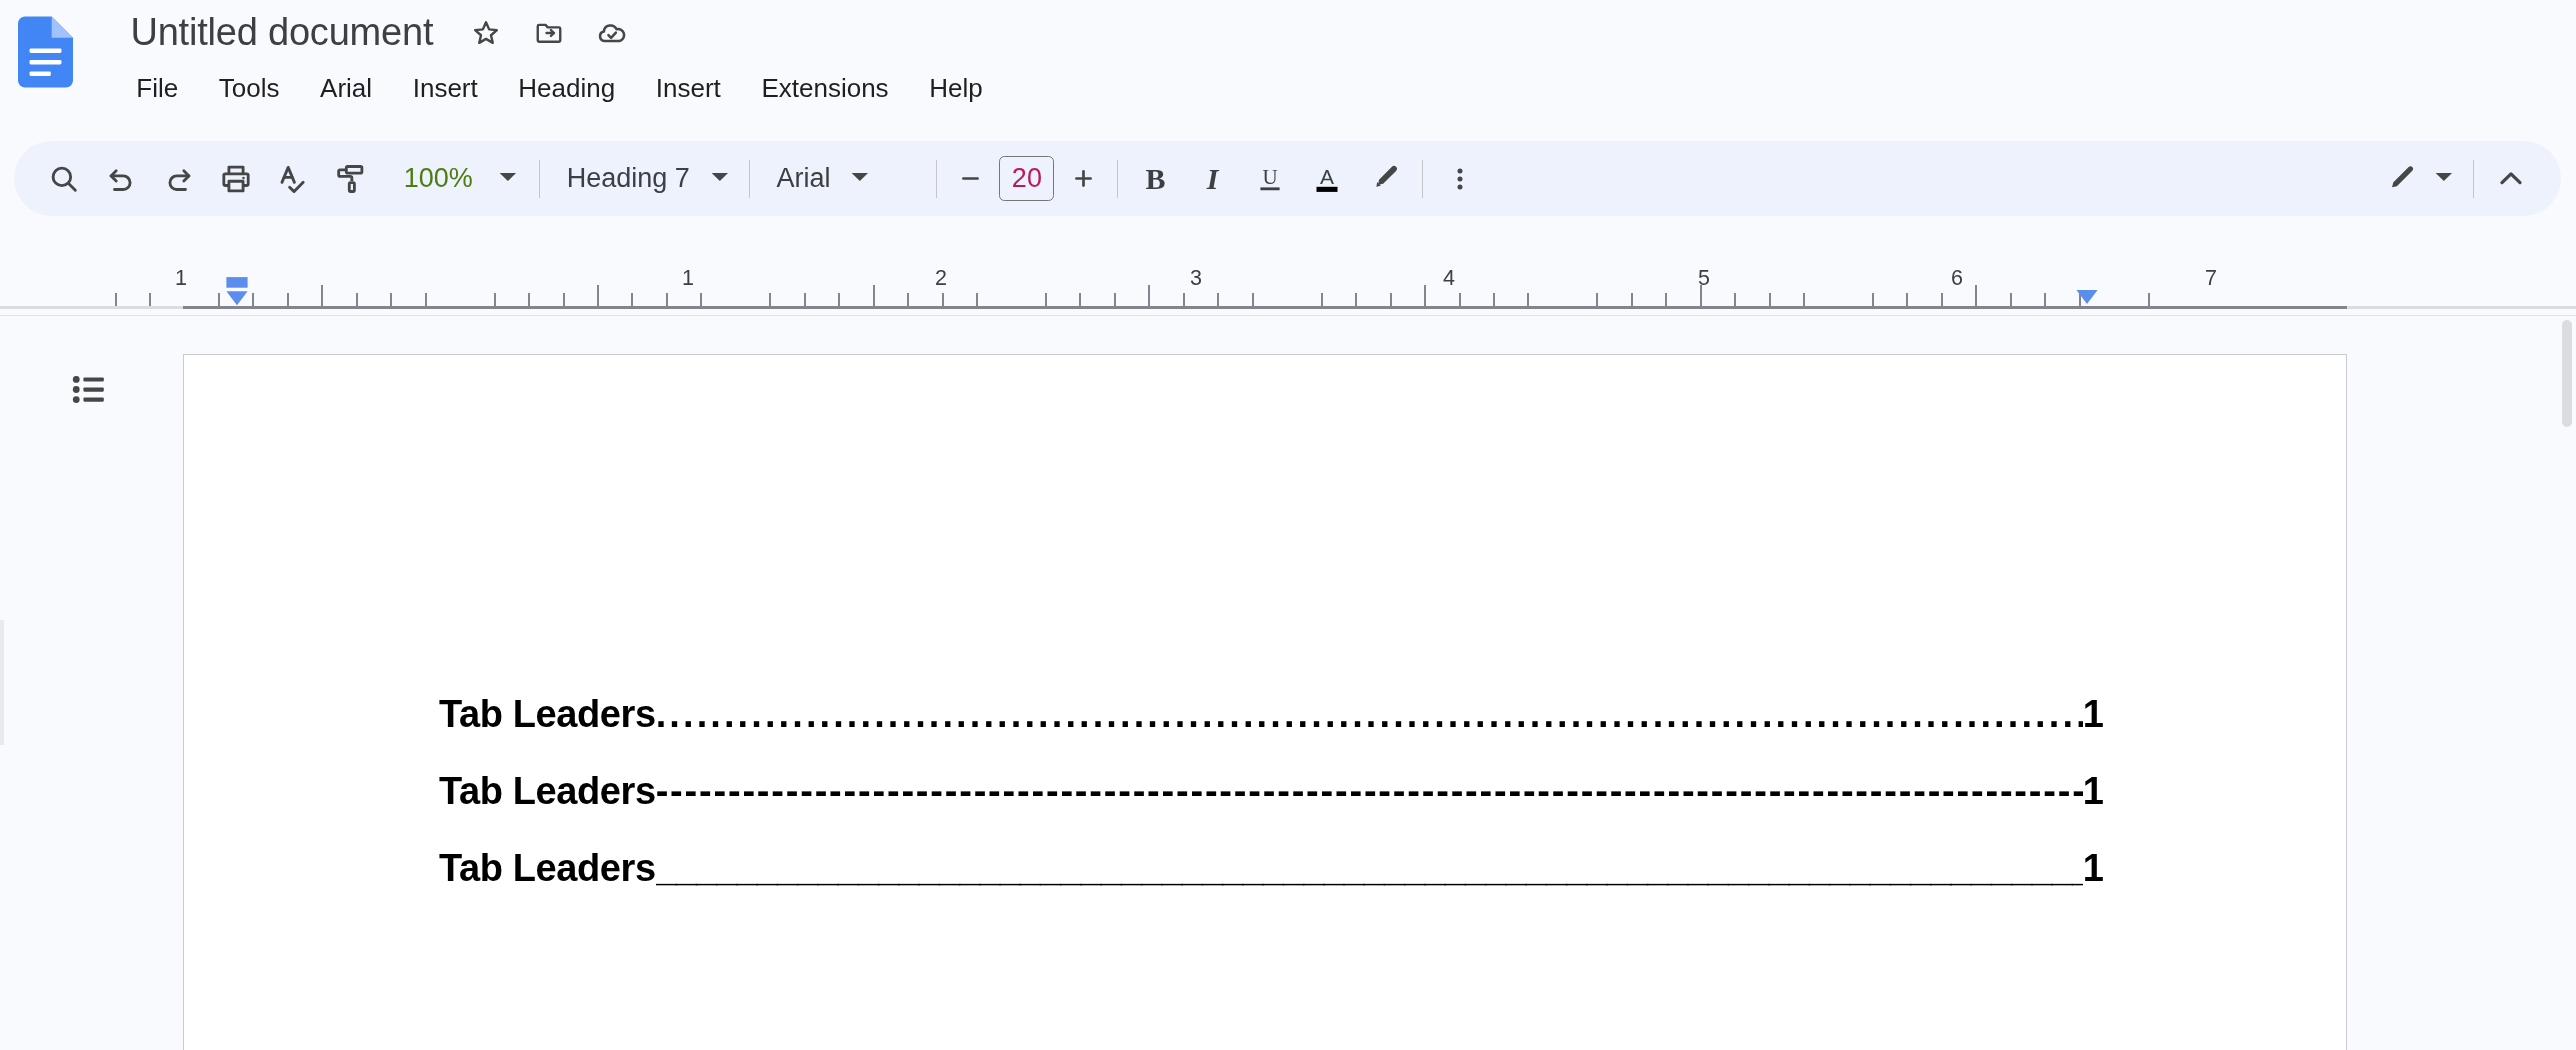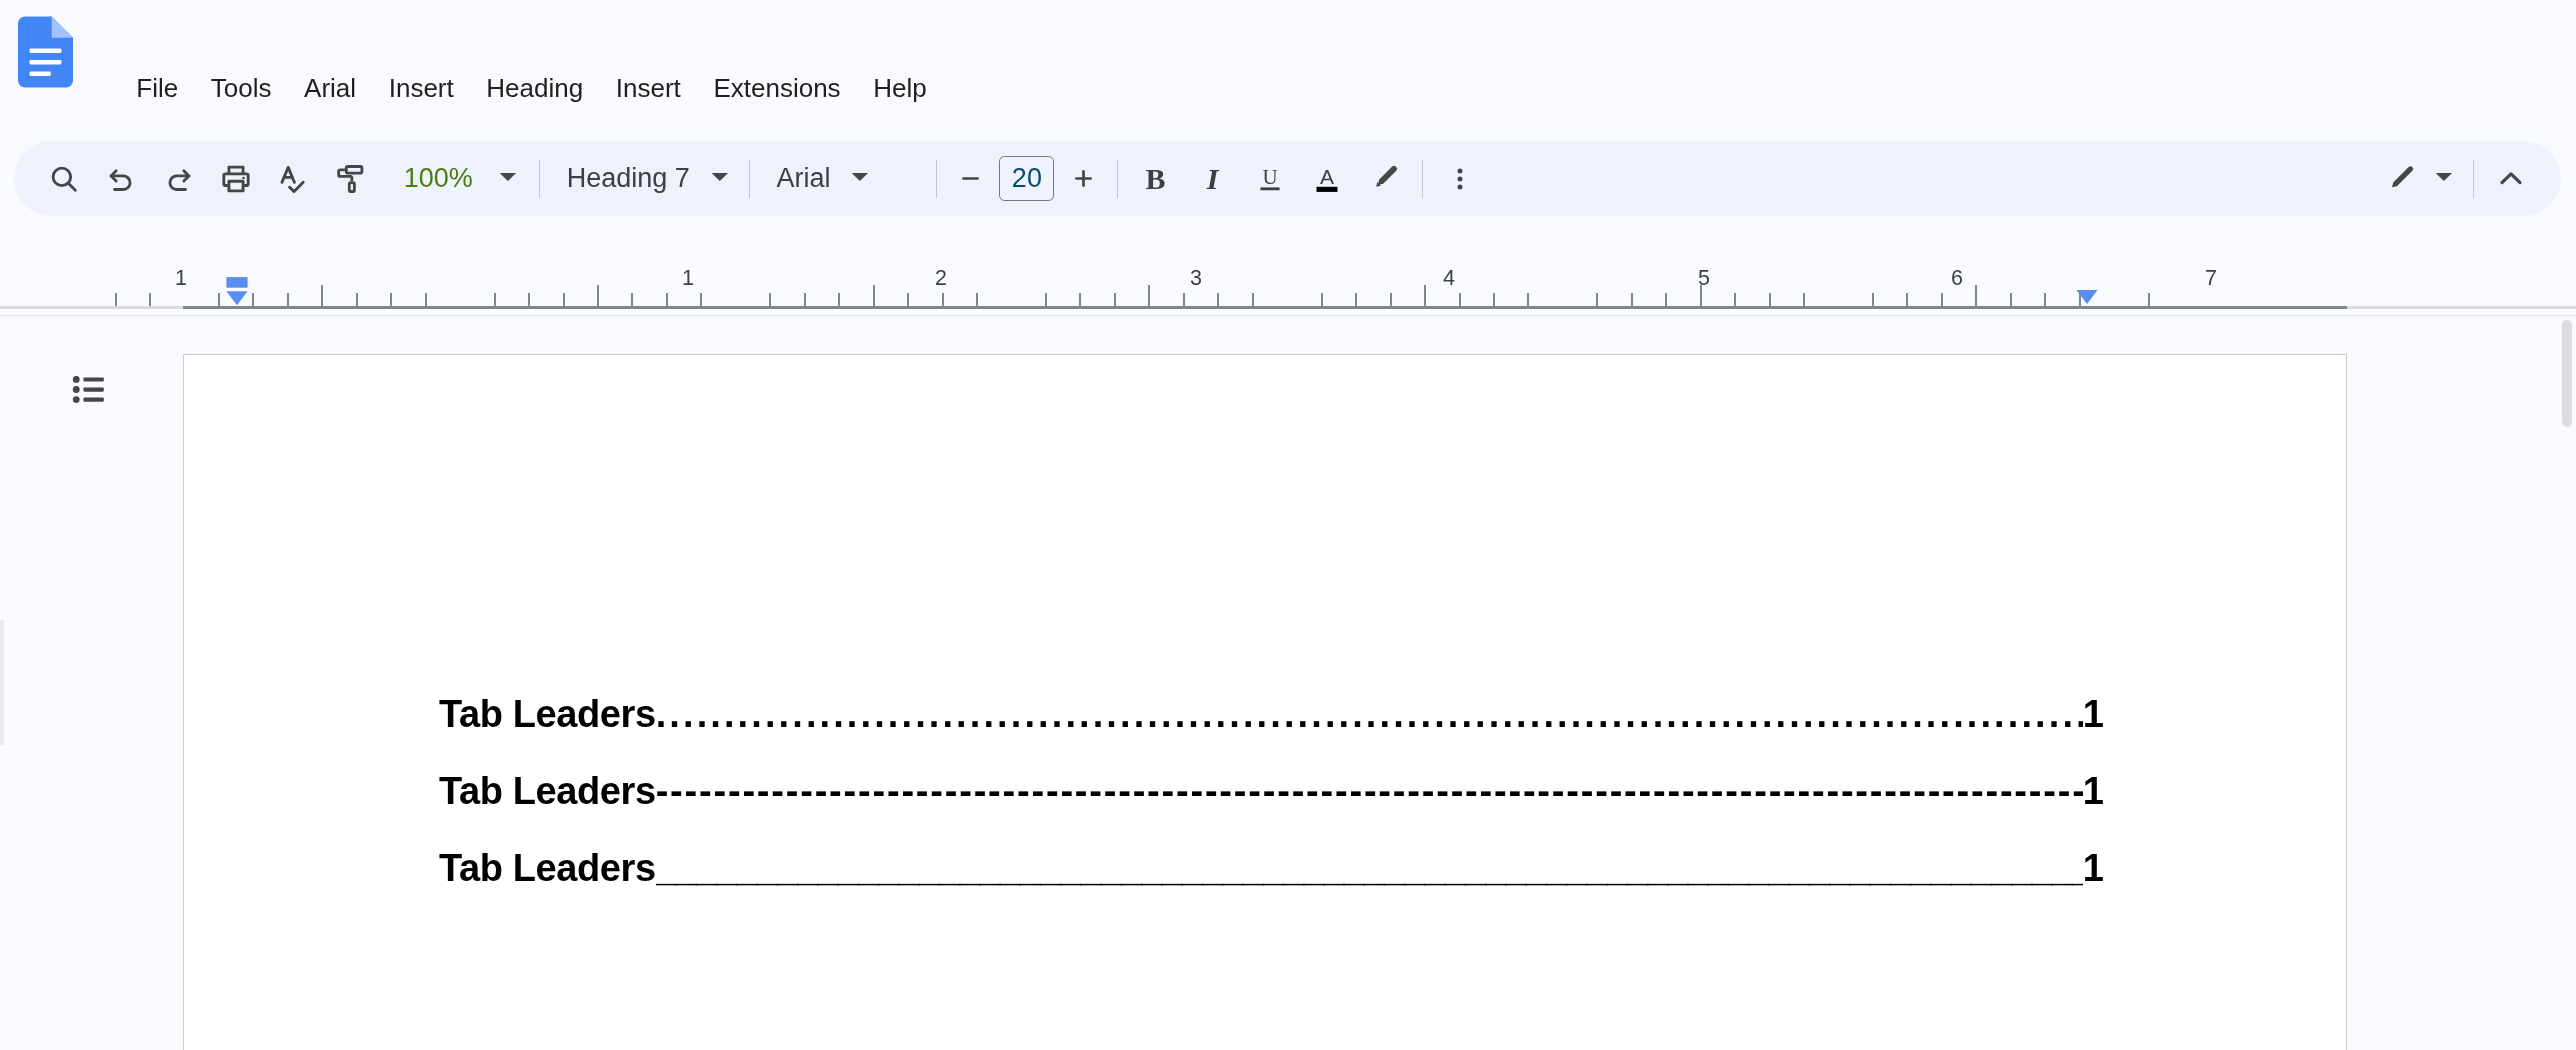--- a/index.html
+++ b/index.html
@@ -28,21 +28,21 @@
     font-size:38px; color:#3c4043; letter-spacing:-0.2px;
     font-family:"Liberation Sans", sans-serif; white-space:nowrap;
     padding:1.8px 5.4px; border-radius:3.6px; cursor:text;
   }
   .title-icons { display:flex; align-items:center; gap:27px; margin-left:29px; }
   .title-icons .ticon { width:36px; height:36px; display:flex; align-items:center; justify-content:center; cursor:pointer; border-radius:50%; }
   .title-icons svg { display:block; }
 
   .menubar {
     position:absolute; left:122px; top:68px; height:41px;
-    display:flex; align-items:center; gap:4px;
+    display:flex; align-items:center; gap:12px;
   }
   .menu-item {
     font-size:26px; color:#1f1f1f; padding:3.6px 14.3px; border-radius:5.4px;
     cursor:pointer; white-space:nowrap;
     font-family:"Liberation Sans", sans-serif;
   }
 
   
   .toolbar {
     position:absolute; left:14.3px; top:141px; width:2547px; height:75px;
@@ -71,21 +71,21 @@
   }
   .combo-label { font-size:27px; color:#3c4043; white-space:nowrap; }
   .combo-style { min-width:179px; }
   .combo-font  { min-width:161px; }
   .caret { margin-left:19.7px; }
 
   .fontsize-grp { display:flex; align-items:center; flex:0 0 auto; }
   .fs-box {
     width:55px; height:45px; border:1.3px solid #747775; border-radius:5.4px;
     display:flex; align-items:center; justify-content:center;
-    font-size:27px; color:#0c4a6e; cursor:text; background:transparent;
+    font-size:27px; color:#be185d; cursor:text; background:transparent;
     margin:0 7.2px;
   }
   .spin-btn { width:43px; height:43px; border-radius:50%; display:flex; align-items:center; justify-content:center; cursor:pointer; }
 
   .fmt-btn { width:50px; height:50px; border-radius:50%; display:flex; align-items:center; justify-content:center; cursor:pointer; flex:0 0 auto; }
   .fmt-bold   { font-size:30px; font-weight:bold; color:#3c4043; font-family:"Liberation Serif", serif; }
   .fmt-italic { font-size:30px; font-style:italic; font-weight:bold; color:#3c4043; font-family:"Liberation Serif", serif; }
 
   .mode-ctl { display:flex; align-items:center; cursor:pointer; border-radius:21.5px; padding:3.6px 7.2px; flex:0 0 auto; }
 
@@ -185,20 +185,42 @@
     <div class="docs-logo">
       <svg width="55" height="72" viewBox="0 0 62 80">
         <path d="M8 0 h30 l24 24 v48 a8 8 0 0 1 -8 8 h-46 a8 8 0 0 1 -8 -8 v-64 a8 8 0 0 1 8 -8 z" fill="#4285f4"></path>
         <path d="M38 0 l24 24 h-24 z" fill="#a1c2fa"></path>
         <rect x="13" y="36" width="36" height="5" rx="1.5" fill="#ffffff"></rect>
         <rect x="13" y="49" width="36" height="5" rx="1.5" fill="#ffffff"></rect>
         <rect x="13" y="62" width="24" height="5" rx="1.5" fill="#ffffff"></rect>
       </svg>
     </div>
 
+    <div class="title-row">
+      <div class="doc-title">Untitled document</div>
+      <div class="title-icons">
+        <div class="ticon">
+          <svg width="30" height="30" viewBox="0 0 24 24" fill="none" stroke="#444746" stroke-width="1.9" stroke-linejoin="round">
+            <path d="M12 3.4 l2.5 5.7 6.2 .6 -4.7 4.1 1.4 6.1 -5.4 -3.2 -5.4 3.2 1.4 -6.1 -4.7 -4.1 6.2 -.6 z"></path>
+          </svg>
+        </div>
+        <div class="ticon">
+          <svg width="30" height="30" viewBox="0 0 24 24" fill="none" stroke="#444746" stroke-width="1.9" stroke-linejoin="round">
+            <path d="M3 6.5 a1 1 0 0 1 1 -1 h5.2 l1.8 2 h9 a1 1 0 0 1 1 1 v9.5 a1 1 0 0 1 -1 1 h-16 a1 1 0 0 1 -1 -1 z"></path>
+            <path d="M10 12 h6 M13.5 9.6 L16 12 l-2.5 2.4" stroke-linecap="round"></path>
+          </svg>
+        </div>
+        <div class="ticon">
+          <svg width="32" height="32" viewBox="0 0 24 24" fill="none" stroke="#444746" stroke-width="1.9" stroke-linejoin="round" stroke-linecap="round">
+            <path d="M6.3 18 a3.6 3.6 0 0 1 -.4 -7.1 A5 5 0 0 1 15.4 9.2 a3.9 3.9 0 0 1 2.3 8.8 z"></path>
+            <path d="M9.3 13.6 l2 2 3.6 -3.9"></path>
+          </svg>
+        </div>
+      </div>
+    </div>
 
     <div class="menubar">
       <div class="menu-item">File</div>
       <div class="menu-item">Tools</div>
       <div class="menu-item">Arial</div>
       <div class="menu-item">Insert</div>
       <div class="menu-item">Heading</div>
       <div class="menu-item">Insert</div>
       <div class="menu-item">Extensions</div>
       <div class="menu-item">Help</div>

